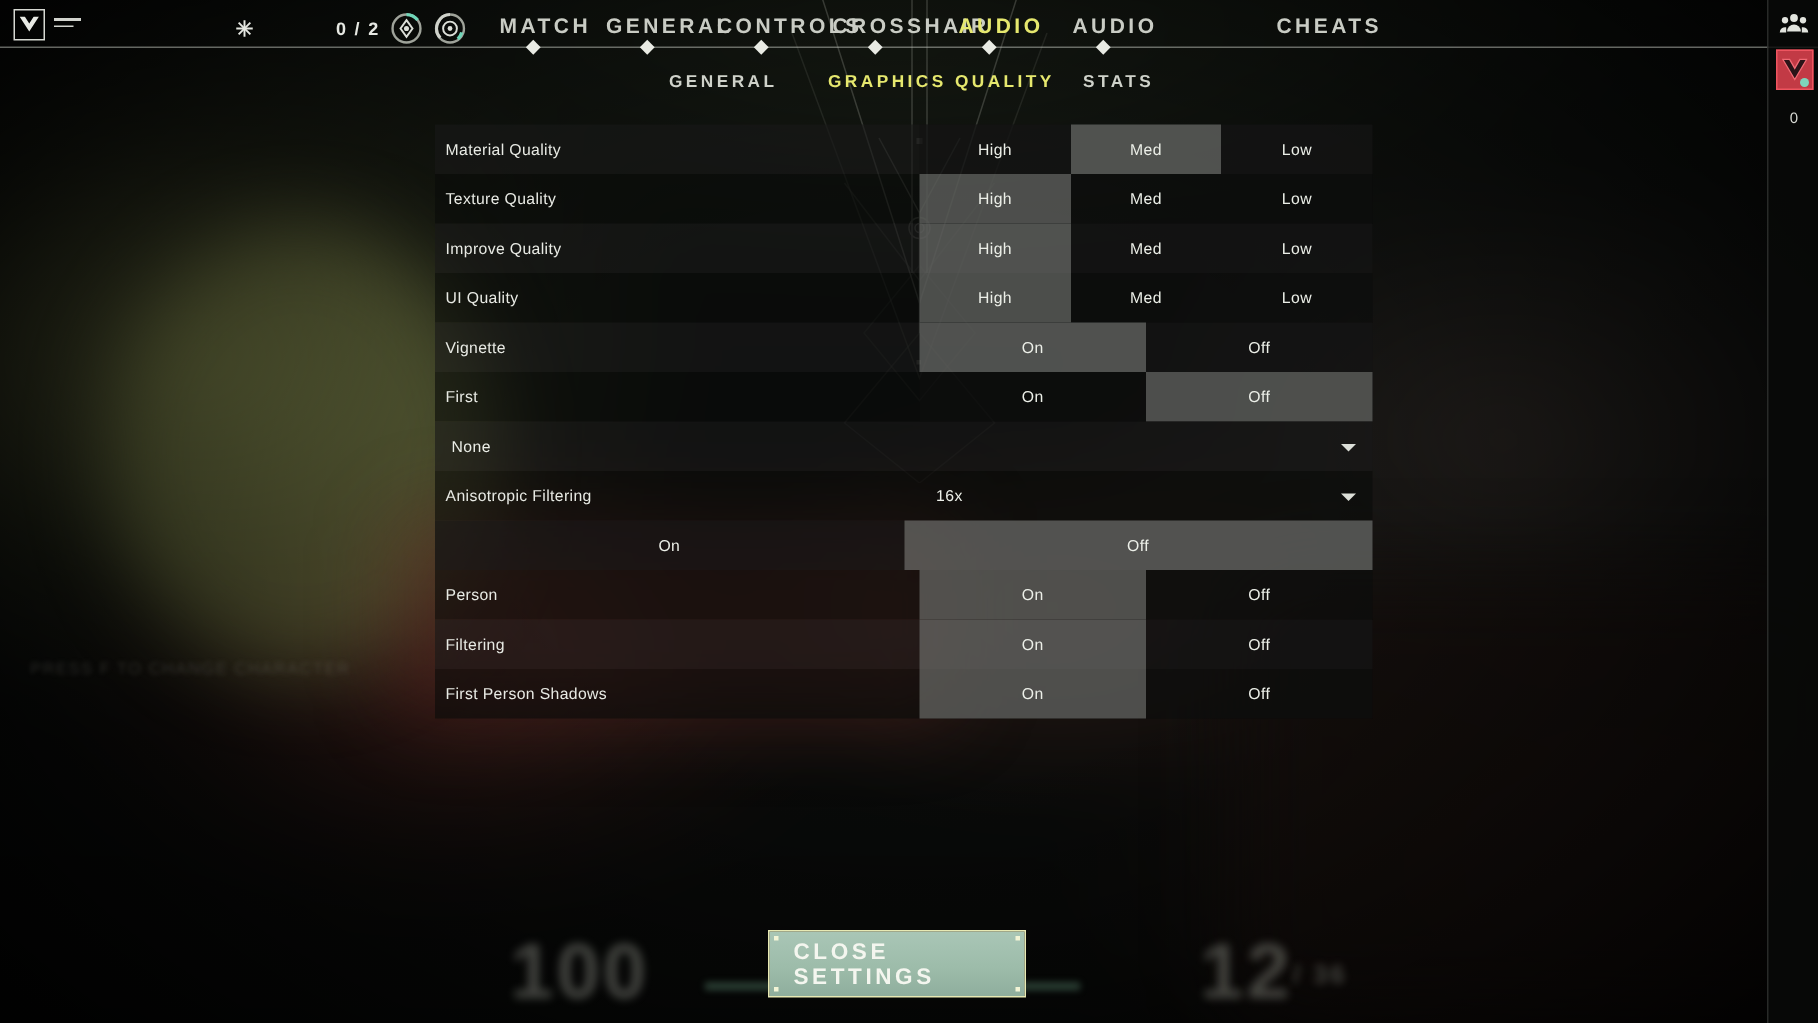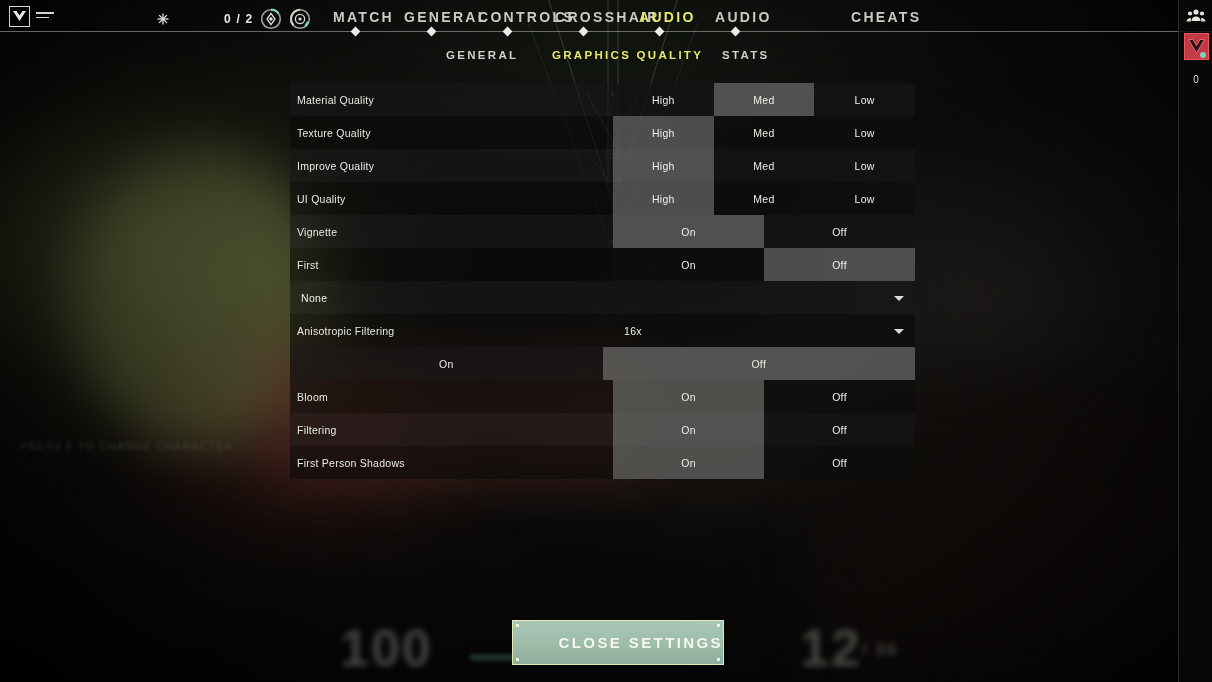--- a/index.html
+++ b/index.html
@@ -225,24 +225,24 @@
     margin-top: -2px;
     border-left: 5px solid transparent;
     border-right: 5px solid transparent;
     border-top: 5.5px solid #dcdfd8;
   }
 
   
   .close-btn {
     position: absolute;
     left: 512px; top: 620px;
-    width: 212px; height: 45px;
+    width: 172px; height: 45px;
     background: linear-gradient(180deg, #a9c6b6 0%, #9dbcaa 55%, #8fae9d 100%);
     border: 1.6px solid #e7e9b4;
-    display: flex; align-items: center; justify-content: flex-end;
+    display: flex; align-items: center; justify-content: flex-start;
     cursor: pointer;
     z-index: 25;
     padding-left: 16px;
   }
   .close-btn span {
     font-size: 15px; font-weight: 700; letter-spacing: 2.4px;
     color: #f4f6ef;
   }
   .close-btn i.cnr {
     position: absolute; width: 3px; height: 3px; background: #f2f4d6;
@@ -459,21 +459,21 @@
     </div>
 
     <div class="row odd">
       <div class="opts two">
         <div class="opt">On</div>
         <div class="opt sel">Off</div>
       </div>
     </div>
 
     <div class="row even">
-      <div class="row-label">Bloom</div>
+      <div class="row-label">Person</div>
       <div class="opts two">
         <div class="opt sel">On</div>
         <div class="opt">Off</div>
       </div>
     </div>
 
     <div class="row odd">
       <div class="row-label">Filtering</div>
       <div class="opts two">
         <div class="opt sel">On</div>

